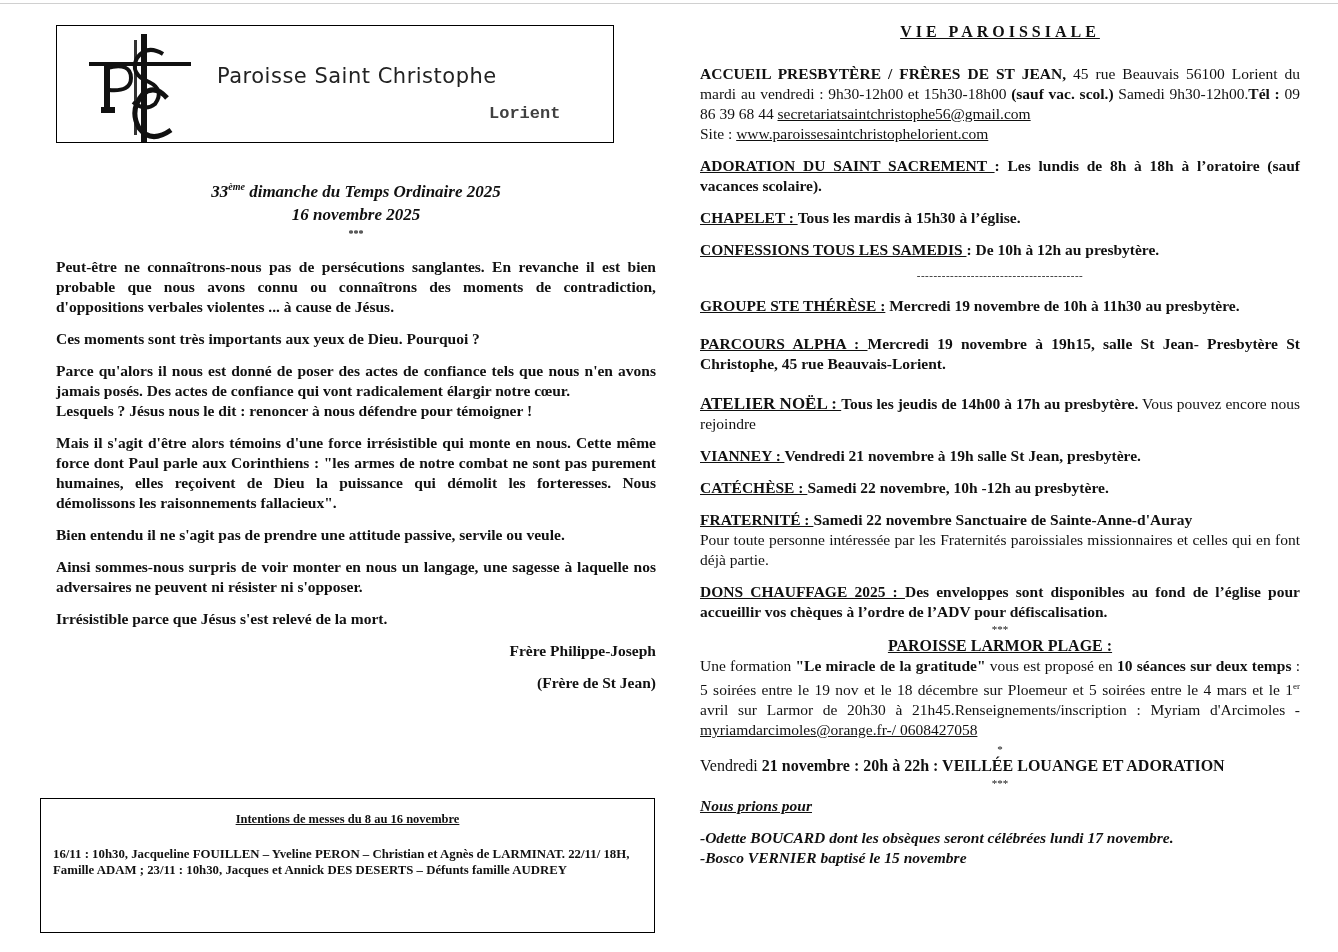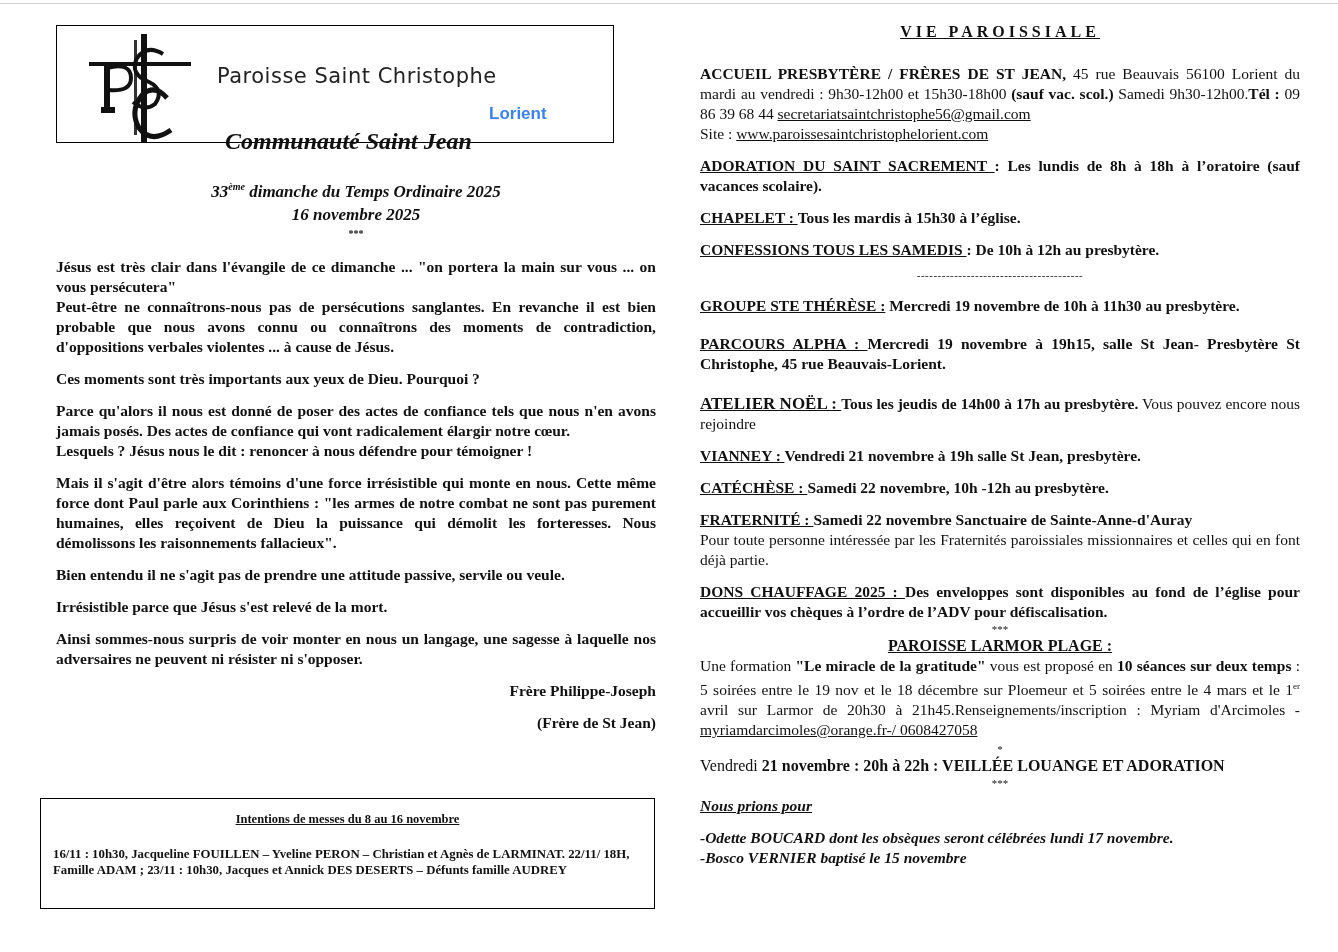--- a/index.html
+++ b/index.html
@@ -3,34 +3,34 @@
 <meta charset="utf-8">
 <style>
   html, body { margin:0; padding:0; background:#ffffff; }
   body { width:1338px; height:952px; position:relative; overflow:hidden; color:#111; font-family:"Liberation Serif", serif; }
   .topline { position:absolute; left:0; top:3px; width:1338px; height:1px; background:#d0d0d0; }
 
   
   .header-box { position:absolute; left:56px; top:25px; width:558px; height:118px; border:1.5px solid #000; box-sizing:border-box; }
   .logo { position:absolute; left:28px; top:6px; width:110px; height:112px; }
   .parish-name { position:absolute; left:160px; top:38px; font-family:"DejaVu Sans", sans-serif; font-size:21px; letter-spacing:0.5px; color:#222; white-space:nowrap; }
-  .city { position:absolute; left:432px; top:78px; font-family:Liberation Sans, sans-serif; font-size:17px; font-weight:bold; color:#3b82f6; }
+  .city { position:absolute; left:432px; top:78px; font-family:Liberation Mono, monospace; font-size:17px; font-weight:bold; color:#404040; }
   .community { position:absolute; left:168px; top:102px; font-size:24px; font-style:italic; font-weight:bold; white-space:nowrap; }
 
   .sunday-title { position:absolute; left:56px; width:600px; top:181px; text-align:center; font-size:17px; font-style:italic; font-weight:bold; }
   .sunday-title sup { font-size:10px; }
   .sunday-date { position:absolute; left:56px; width:600px; top:205px; text-align:center; font-size:17px; font-style:italic; font-weight:bold; }
   .stars-small { position:absolute; left:56px; width:600px; top:228px; text-align:center; font-size:10px; font-weight:bold; }
 
   .homily { position:absolute; left:56px; top:257px; width:600px; font-size:15.5px; font-weight:bold; line-height:20px; text-align:justify; }
   .homily p { margin:0 0 12px 0; }
   .homily .tight { margin-bottom:0; }
   .signature { text-align:right; margin:0; line-height:20px; }
 
-  .intentions-box { position:absolute; left:40px; top:798px; width:615px; height:111px; border:1.5px solid #000; box-sizing:border-box; }
+  .intentions-box { position:absolute; left:40px; top:798px; width:615px; height:135px; border:1.5px solid #000; box-sizing:border-box; }
   .intentions-title { position:absolute; left:0; width:100%; top:13px; text-align:center; font-size:12.5px; font-weight:bold; text-decoration:underline; }
   .intentions-text { position:absolute; left:12px; right:10px; top:47px; font-size:12.8px; font-weight:bold; line-height:16px; text-align:left; }
 
   
   .right { position:absolute; left:700px; top:22px; width:600px; font-size:15.5px; line-height:20px; }
   .section-title { text-align:center; font-weight:bold; font-size:16px; letter-spacing:4px; text-decoration:underline; margin:0 0 22px 0; }
   .right p { margin:0 0 12px 0; text-align:justify; }
   .b { font-weight:bold; }
   .u { text-decoration:underline; }
   .link { text-decoration:underline; }
@@ -51,37 +51,35 @@
     <rect x="56" y="2" width="6" height="108" fill="#111"></rect>
     <rect x="49" y="8" width="3" height="95" fill="#333"></rect>
     <rect x="4" y="30" width="102" height="4" fill="#111"></rect>
     <path d="M22 33 L22 78 M16 78 L30 78" stroke="#111" stroke-width="6" fill="none"></path>
     <path d="M22 36 Q46 30 46 46 Q46 60 24 58" stroke="#111" stroke-width="4" fill="none"></path>
     <path d="M78 22 Q62 12 52 26 Q44 42 64 50 Q80 58 70 72 Q60 80 48 70" stroke="#111" stroke-width="4" fill="none"></path>
     <path d="M82 66 Q70 52 58 62 Q44 78 54 96 Q66 112 86 98" stroke="#111" stroke-width="5" fill="none"></path>
   </svg>
   <div class="parish-name">Paroisse Saint Christophe</div>
   <div class="city">Lorient</div>
-  <div class="community">Communauté Saint Jean</div>
 </div>
 
 <div class="sunday-title"><span>33</span><sup>ème</sup><span> dimanche du Temps Ordinaire 2025</span></div>
 <div class="sunday-date">16 novembre 2025</div>
 <div class="stars-small">***</div>
 
 <div class="homily">
-  <p class="tight">Jésus est très clair dans l'évangile de ce dimanche ... "on portera la main sur vous ... on vous persécutera"</p>
   <p>Peut-être ne connaîtrons-nous pas de persécutions sanglantes. En revanche il est bien probable que nous avons connu ou connaîtrons des moments de contradiction, d'oppositions verbales violentes ... à cause de Jésus.</p>
   <p>Ces moments sont très importants aux yeux de Dieu. Pourquoi ?</p>
   <p class="tight">Parce qu'alors il nous est donné de poser des actes de confiance tels que nous n'en avons jamais posés. Des actes de confiance qui vont radicalement élargir notre cœur.</p>
   <p>Lesquels ? Jésus nous le dit : renoncer à nous défendre pour témoigner !</p>
   <p>Mais il s'agit d'être alors témoins d'une force irrésistible qui monte en nous. Cette même force dont Paul parle aux Corinthiens : "les armes de notre combat ne sont pas purement humaines, elles reçoivent de Dieu la puissance qui démolit les forteresses. Nous démolissons les raisonnements fallacieux".</p>
   <p>Bien entendu il ne s'agit pas de prendre une attitude passive, servile ou veule.</p>
+  <p>Ainsi sommes-nous surpris de voir monter en nous un langage, une sagesse à laquelle nos adversaires ne peuvent ni résister ni s'opposer.</p>
   <p>Irrésistible parce que Jésus s'est relevé de la mort.</p>
-  <p>Ainsi sommes-nous surpris de voir monter en nous un langage, une sagesse à laquelle nos adversaires ne peuvent ni résister ni s'opposer.</p>
   <p class="signature">Frère Philippe-Joseph</p>
   <p class="signature">(Frère de St Jean)</p>
 </div>
 
 <div class="intentions-box">
   <div class="intentions-title">Intentions de messes du 8 au 16 novembre</div>
   <div class="intentions-text">16/11 : 10h30, Jacqueline FOUILLEN – Yveline PERON – Christian et Agnès de LARMINAT. 22/11/ 18H, Famille ADAM ; 23/11 : 10h30, Jacques et Annick DES DESERTS – Défunts famille AUDREY</div>
 </div>
 
 <div class="right">

